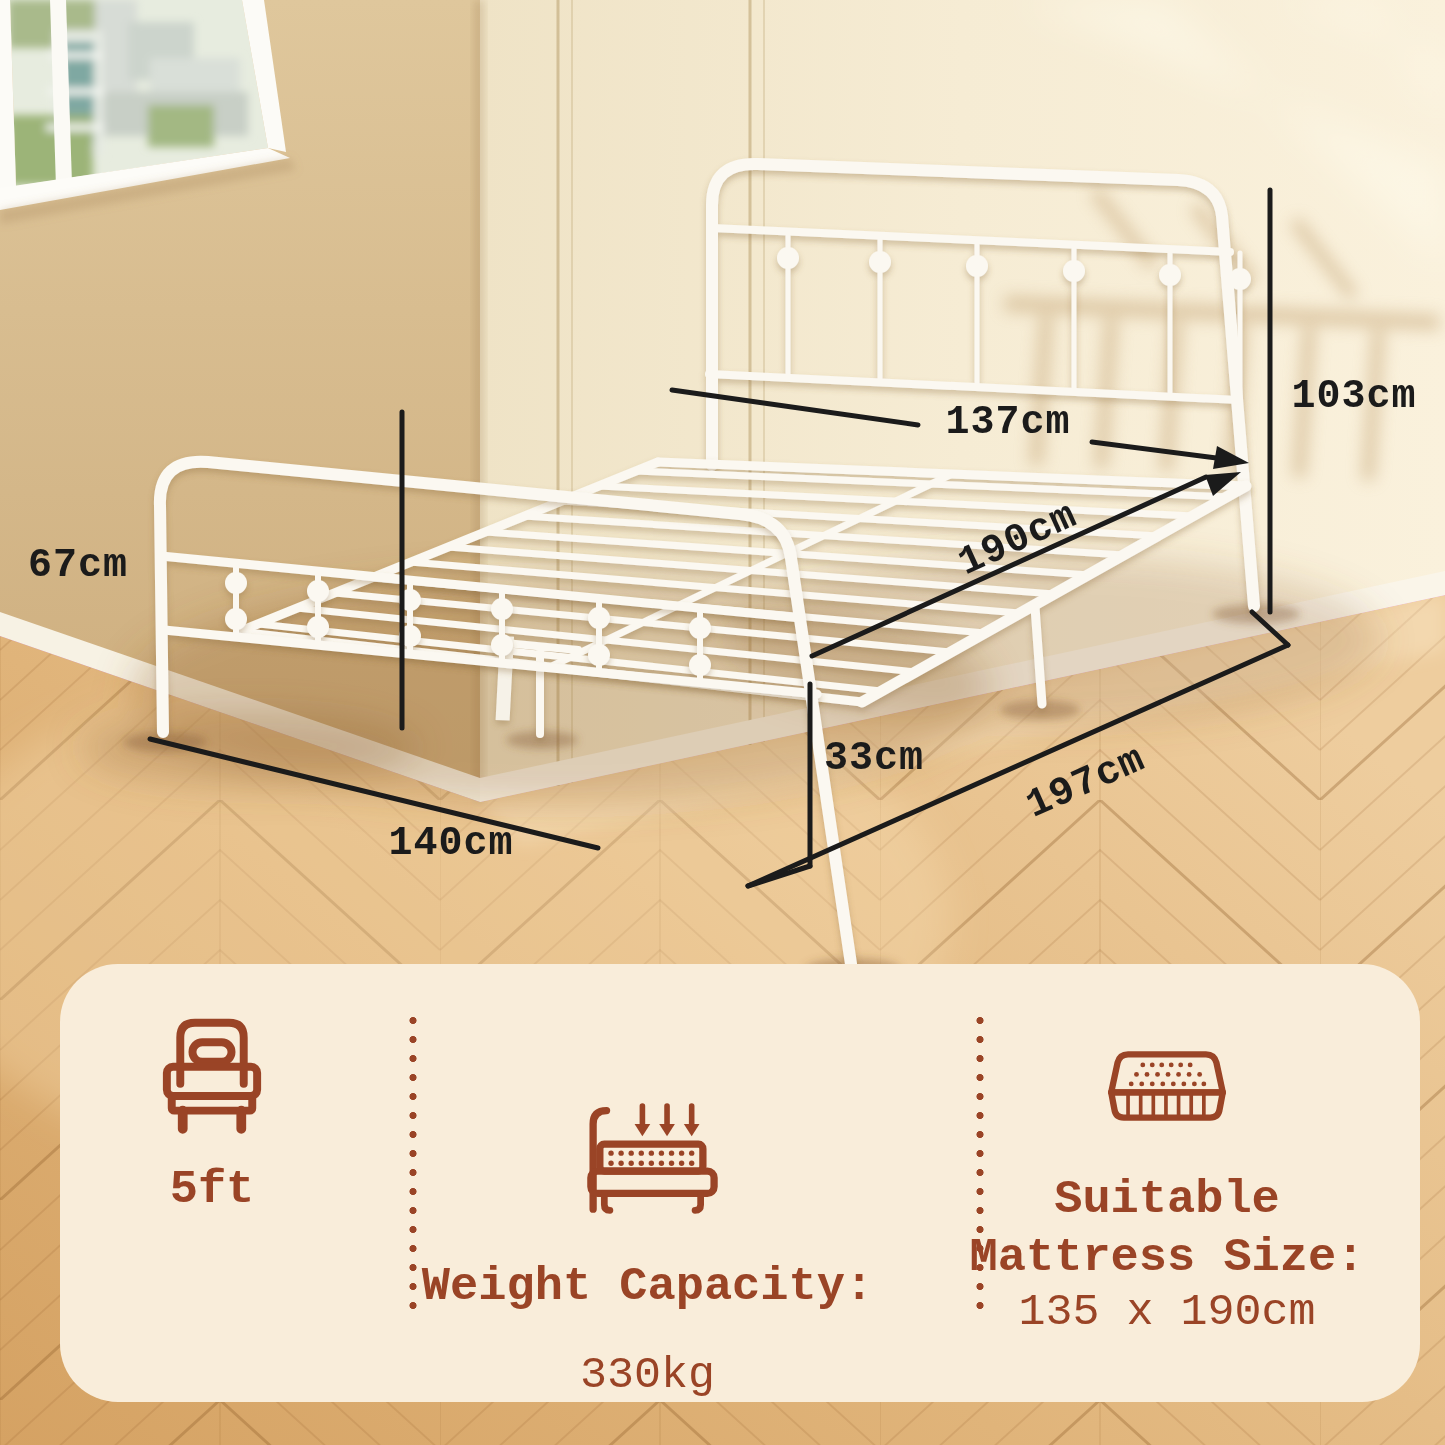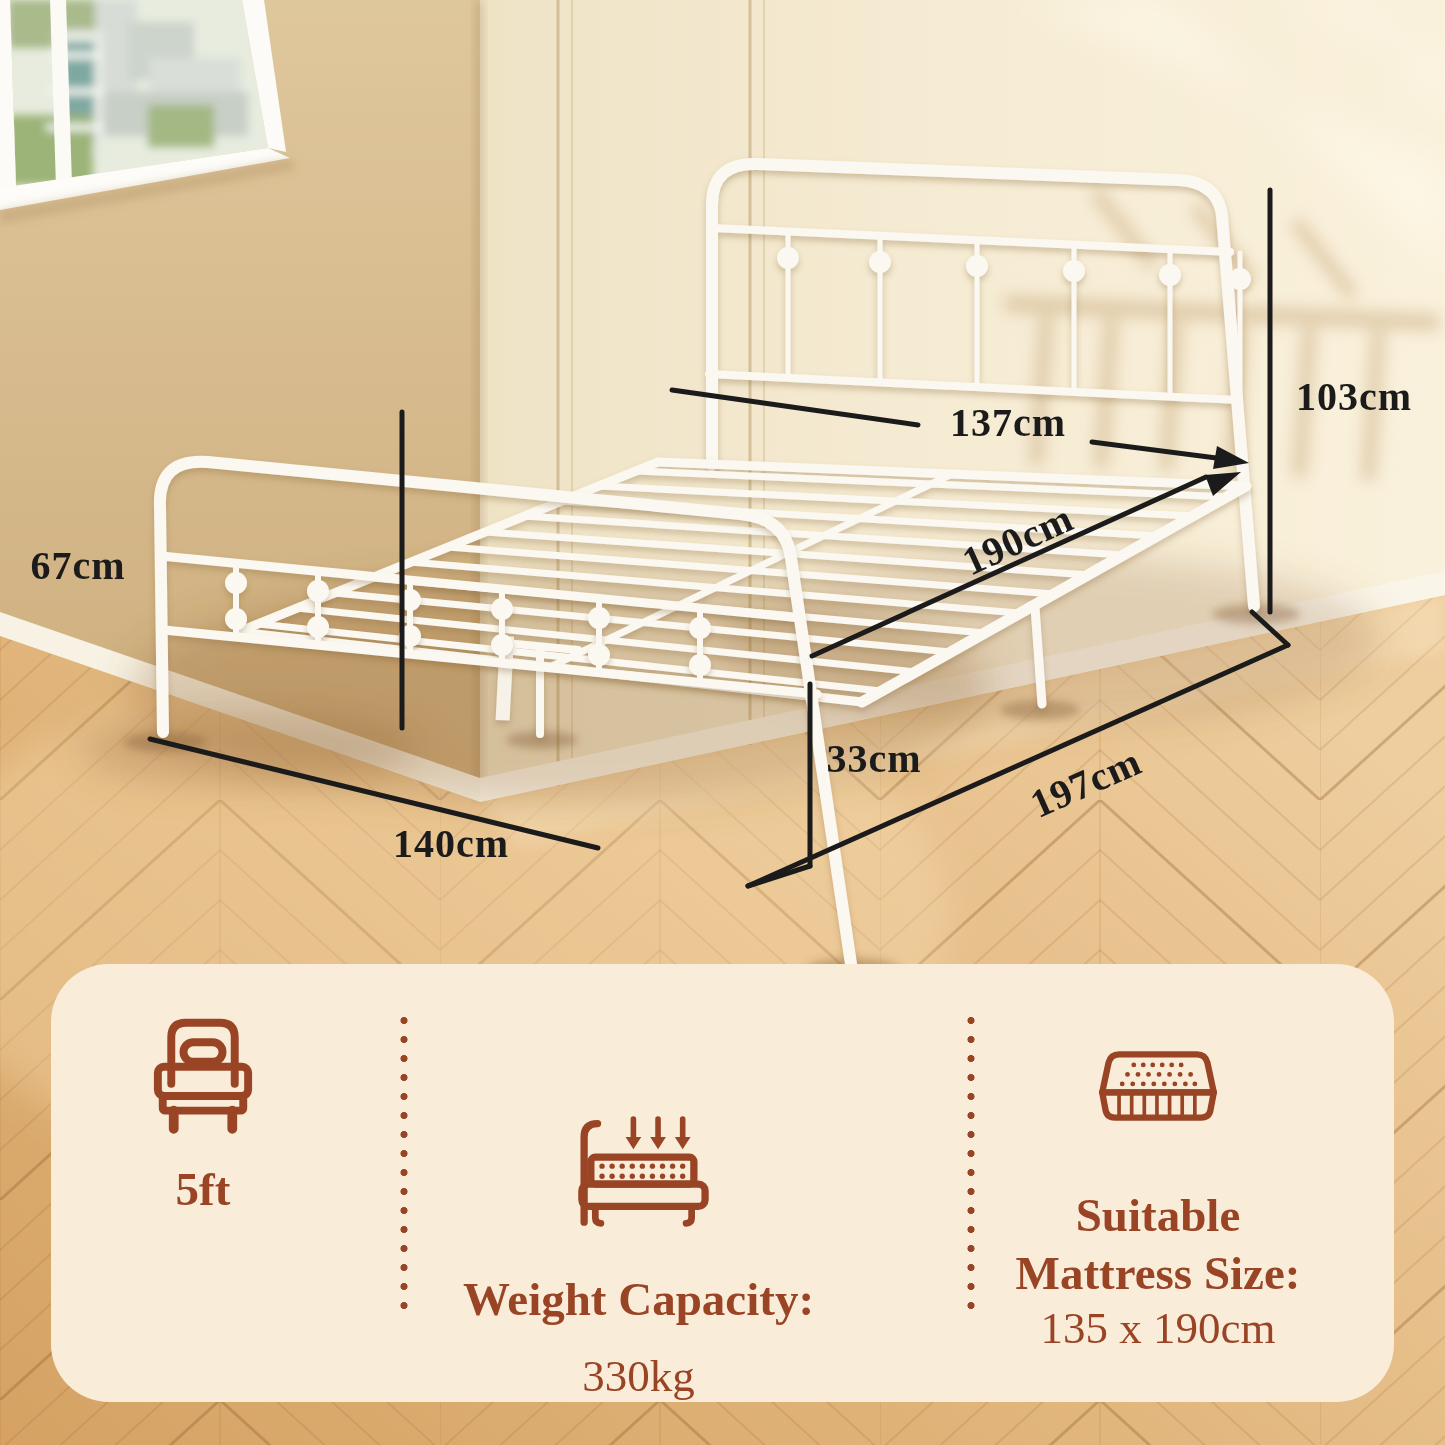--- a/index.html
+++ b/index.html
@@ -1,27 +1,27 @@
 <!DOCTYPE html>
 <html><head>
 <meta charset="utf-8">
 <style>
   html,body{margin:0;padding:0;background:#fff;}
   #stage{position:relative;width:1445px;height:1445px;overflow:hidden;
-         font-family:Liberation Serif, serif;background:#eab308;}
+         font-family:Liberation Mono, monospace;background:#d946ef;}
   #stage svg.scene{position:absolute;left:0;top:0;}
   
   .dim{position:absolute;font-weight:600;font-size:40px;line-height:1;
        color:#1b1b1b;letter-spacing:1px;white-space:nowrap;
        transform:translate(-50%,-50%);}
   .dim.rot190{transform:translate(-50%,-50%) rotate(-24.5deg);}
   .dim.rot197{transform:translate(-50%,-50%) rotate(-24deg);}
   
-  .panel{position:absolute;left:51px;top:964px;width:1343px;height:438px;
-         background:#f9edda;border-radius:58px;}
+  .panel{position:absolute;left:60px;top:964px;width:1343px;height:438px;
+         background:#f9edda;border-radius:58px;padding-left:17px;}
   .col{position:absolute;top:0;height:100%;display:flex;flex-direction:column;
        align-items:center;color:#9a4426;}
   .col1{left:0;width:304px;}
   .col2{left:304px;width:567px;justify-content:flex-end;}
   .col3{left:871px;width:472px;}
   .sep{position:absolute;top:47px;width:8px;height:303px;
        background-image:radial-gradient(circle,#9a4426 3.2px,rgba(0,0,0,0) 3.9px);
        background-size:8px 19px;background-repeat:repeat-y;}
   .sep1{left:349px;}
   .sep2{left:916px;}
@@ -308,21 +308,21 @@
               <circle cx="87" cy="57" r="2.4"></circle>
               <circle cx="96" cy="57" r="2.4"></circle>
               <circle cx="105" cy="57" r="2.4"></circle>
               <circle cx="114" cy="57" r="2.4"></circle>
           </g>
           <rect x="24" y="64" width="110" height="20" rx="6"></rect>
           <path d="M36,84 V94 Q36,99 41,99 M122,84 V94 Q122,99 117,99" stroke-width="6"></path>
         </svg>
       </div>
       <div class="bold-line" style="margin-top:28px;">Weight Capacity:</div>
-      <div class="val-line" style="margin-top:22px;">330kg</div>
+      <div class="val-line" style="margin-top:34px;">330kg</div>
     </div>
 
     <div class="sep sep2"></div>
 
     <div class="col col3">
       <div class="icon-wrap" style="margin-top:82px;">
         <svg width="138" height="80" viewBox="0 0 130 76" fill="none" stroke="#9a4426" stroke-width="6" stroke-linecap="round" stroke-linejoin="round">
           <path d="M28,8 H102 Q110,8 112,16 L118,44 H12 L18,16 Q20,8 28,8 Z"></path>
           <g fill="#9a4426" stroke="none">
             <circle cx="42" cy="18" r="2.3"></circle>
@@ -344,21 +344,21 @@
               <circle cx="61" cy="36" r="2.3"></circle>
               <circle cx="71" cy="36" r="2.3"></circle>
               <circle cx="81" cy="36" r="2.3"></circle>
               <circle cx="91" cy="36" r="2.3"></circle>
               <circle cx="100" cy="36" r="2.3"></circle>
           </g>
           <path d="M12,44 H118 L115,60 Q114,68 106,68 H24 Q16,68 15,60 Z"></path>
           <path d="M28,46 V66 M40,46 V67 M52,46 V67 M64,46 V67 M76,46 V67 M88,46 V67 M100,46 V66" stroke-width="3.5"></path>
         </svg>
       </div>
-      <div class="bold-line" style="margin-top:56px;">
+      <div class="bold-line" style="margin-top:40px;">
         <div>Suitable</div>
         <div>Mattress Size:</div>
       </div>
       <div class="val-line" style="">135 x 190cm</div>
     </div>
 
   </div>
 </div>
 
 </body></html>

